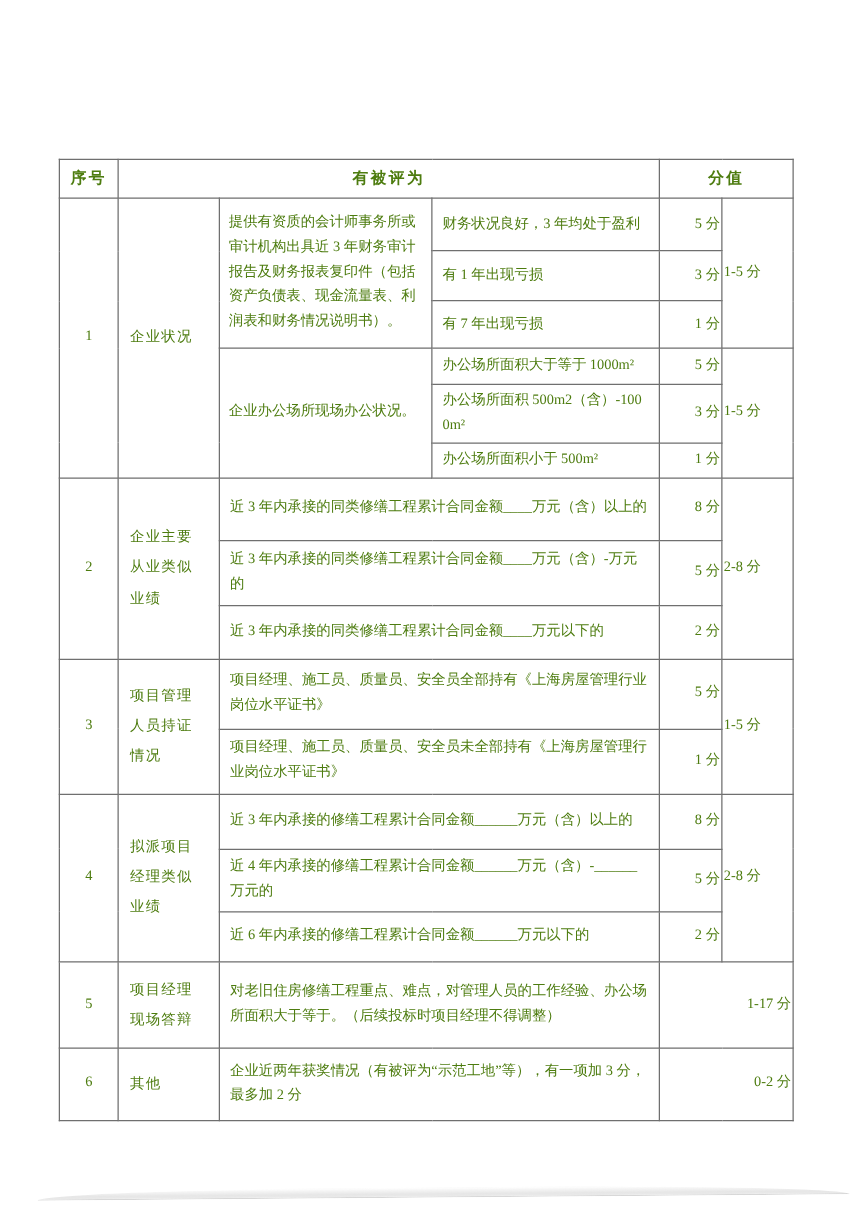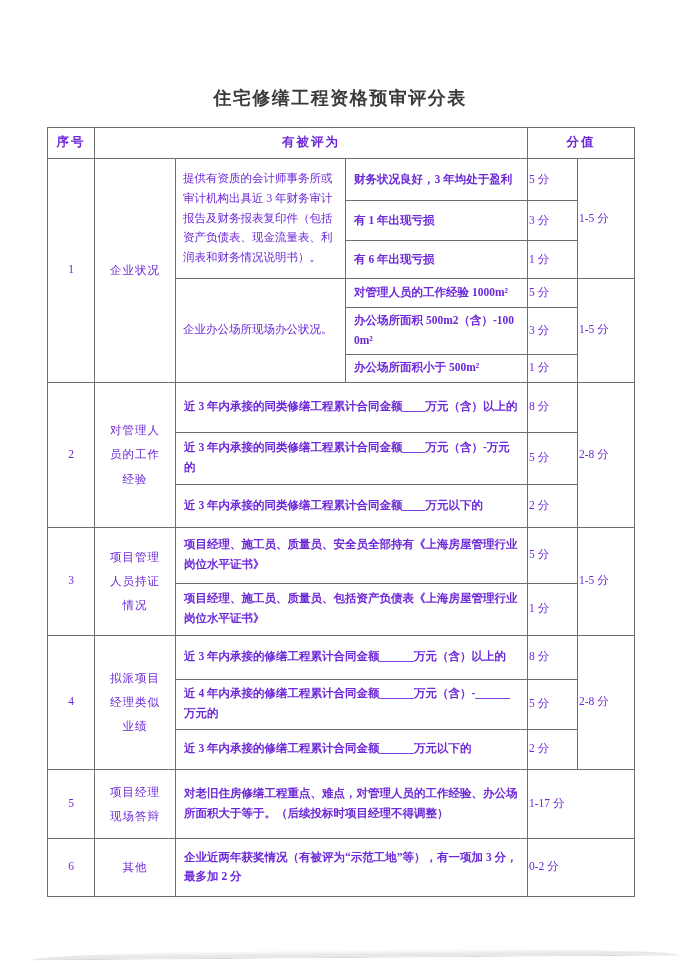--- a/index.html
+++ b/index.html
@@ -31,35 +31,35 @@
     width: 587px;
     border-collapse: collapse;
     table-layout: fixed;
   }
   .score-table th, .score-table td {
     border: 1px solid #6f6f6f;
     font-size: 11.5px;
     line-height: 1.72;
     padding: 2px 8px;
     vertical-align: middle;
-    color: #6d28d9;
+    color: #4d7c0f;
     word-break: break-all;
   }
   .score-table th {
     font-size: 12.5px;
     font-weight: bold;
     text-align: center;
     letter-spacing: 2px;
     padding: 4px 2px;
   }
   td.num   { text-align: center; padding: 2px 2px; }
-  td.cat   { text-align: center; padding: 10px 9px; line-height: 2.1; letter-spacing: 1px; }
+  td.cat   { padding: 10px 9px; line-height: 2.1; letter-spacing: 1px; }
   td.desc  { padding: 3px 7px; margin-left: 42px; }
-  td.crit  { padding: 3px 8px; font-weight: bold; }
-  td.score { text-align: left; white-space: nowrap; padding: 2px 1px; }
+  td.crit  { padding: 3px 8px; }
+  td.score { text-align: right; white-space: nowrap; padding: 2px 1px; }
   td.range { white-space: nowrap; padding: 2px 1px; }
 
   .page-number {
     position: absolute;
     top: 886px; left: 0; width: 100%;
     text-align: center;
     font-size: 9.5px;
     letter-spacing: 1px;
     color: #8a8a8a;
     font-family: "Liberation Sans", sans-serif;
@@ -74,21 +74,20 @@
     transform: rotate(-0.45deg);
     border-bottom: 1px solid rgba(170,170,170,.45);
     border-radius: 40%/100% 100% 0 0;
   }
 </style>
 </head>
 <body>
 
 <div class="page">
 
-  <h1 class="title">住宅修缮工程资格预审评分表</h1>
 
   <table class="score-table">
     <colgroup>
       <col style="width:47px">
       <col style="width:81px">
       <col style="width:170px">
       <col style="width:182px">
       <col style="width:50px">
       <col style="width:57px">
     </colgroup>
@@ -107,41 +106,41 @@
         <td class="desc" rowspan="3">提供有资质的会计师事务所或审计机构出具近 3 年财务审计报告及财务报表复印件（包括资产负债表、现金流量表、利润表和财务情况说明书）。</td>
         <td class="crit">财务状况良好，3 年均处于盈利</td>
         <td class="score">5 分</td>
         <td class="range" rowspan="3">1-5 分</td>
       </tr>
       <tr style="height:40px">
         <td class="crit">有 1 年出现亏损</td>
         <td class="score">3 分</td>
       </tr>
       <tr style="height:38px">
-        <td class="crit">有 6 年出现亏损</td>
+        <td class="crit">有 7 年出现亏损</td>
         <td class="score">1 分</td>
       </tr>
       <tr style="height:29px">
         <td class="desc" rowspan="3">企业办公场所现场办公状况。</td>
-        <td class="crit">对管理人员的工作经验 1000m²</td>
+        <td class="crit">办公场所面积大于等于 1000m²</td>
         <td class="score">5 分</td>
         <td class="range" rowspan="3">1-5 分</td>
       </tr>
       <tr style="height:40px">
         <td class="crit">办公场所面积 500m2（含）-1000m²</td>
         <td class="score">3 分</td>
       </tr>
       <tr style="height:28px">
         <td class="crit">办公场所面积小于 500m²</td>
         <td class="score">1 分</td>
       </tr>
 
       <tr style="height:50px">
         <td class="num" rowspan="3">2</td>
-        <td class="cat" rowspan="3">对管理人员的工作经验</td>
+        <td class="cat" rowspan="3">企业主要从业类似业绩</td>
         <td class="crit" colspan="2">近 3 年内承接的同类修缮工程累计合同金额____万元（含）以上的</td>
         <td class="score">8 分</td>
         <td class="range" rowspan="3">2-8 分</td>
       </tr>
       <tr style="height:52px">
         <td class="crit" colspan="2">近 3 年内承接的同类修缮工程累计合同金额____万元（含）-万元的</td>
         <td class="score">5 分</td>
       </tr>
       <tr style="height:43px">
         <td class="crit" colspan="2">近 3 年内承接的同类修缮工程累计合同金额____万元以下的</td>
@@ -149,37 +148,37 @@
       </tr>
 
       <tr style="height:56px">
         <td class="num" rowspan="2">3</td>
         <td class="cat" rowspan="2">项目管理人员持证情况</td>
         <td class="crit" colspan="2">项目经理、施工员、质量员、安全员全部持有《上海房屋管理行业岗位水平证书》</td>
         <td class="score">5 分</td>
         <td class="range" rowspan="2">1-5 分</td>
       </tr>
       <tr style="height:52px">
-        <td class="crit" colspan="2">项目经理、施工员、质量员、包括资产负债表《上海房屋管理行业岗位水平证书》</td>
+        <td class="crit" colspan="2">项目经理、施工员、质量员、安全员未全部持有《上海房屋管理行业岗位水平证书》</td>
         <td class="score">1 分</td>
       </tr>
 
       <tr style="height:44px">
         <td class="num" rowspan="3">4</td>
         <td class="cat" rowspan="3">拟派项目经理类似业绩</td>
         <td class="crit" colspan="2">近 3 年内承接的修缮工程累计合同金额______万元（含）以上的</td>
         <td class="score">8 分</td>
         <td class="range" rowspan="3">2-8 分</td>
       </tr>
       <tr style="height:50px">
         <td class="crit" colspan="2">近 4 年内承接的修缮工程累计合同金额______万元（含）-______万元的</td>
         <td class="score">5 分</td>
       </tr>
       <tr style="height:40px">
-        <td class="crit" colspan="2">近 3 年内承接的修缮工程累计合同金额______万元以下的</td>
+        <td class="crit" colspan="2">近 6 年内承接的修缮工程累计合同金额______万元以下的</td>
         <td class="score">2 分</td>
       </tr>
 
       <tr style="height:58px">
         <td class="num">5</td>
         <td class="cat">项目经理现场答辩</td>
         <td class="crit" colspan="2">对老旧住房修缮工程重点、难点，对管理人员的工作经验、办公场所面积大于等于。（后续投标时项目经理不得调整）</td>
         <td class="score" colspan="2">1-17 分</td>
       </tr>
 

